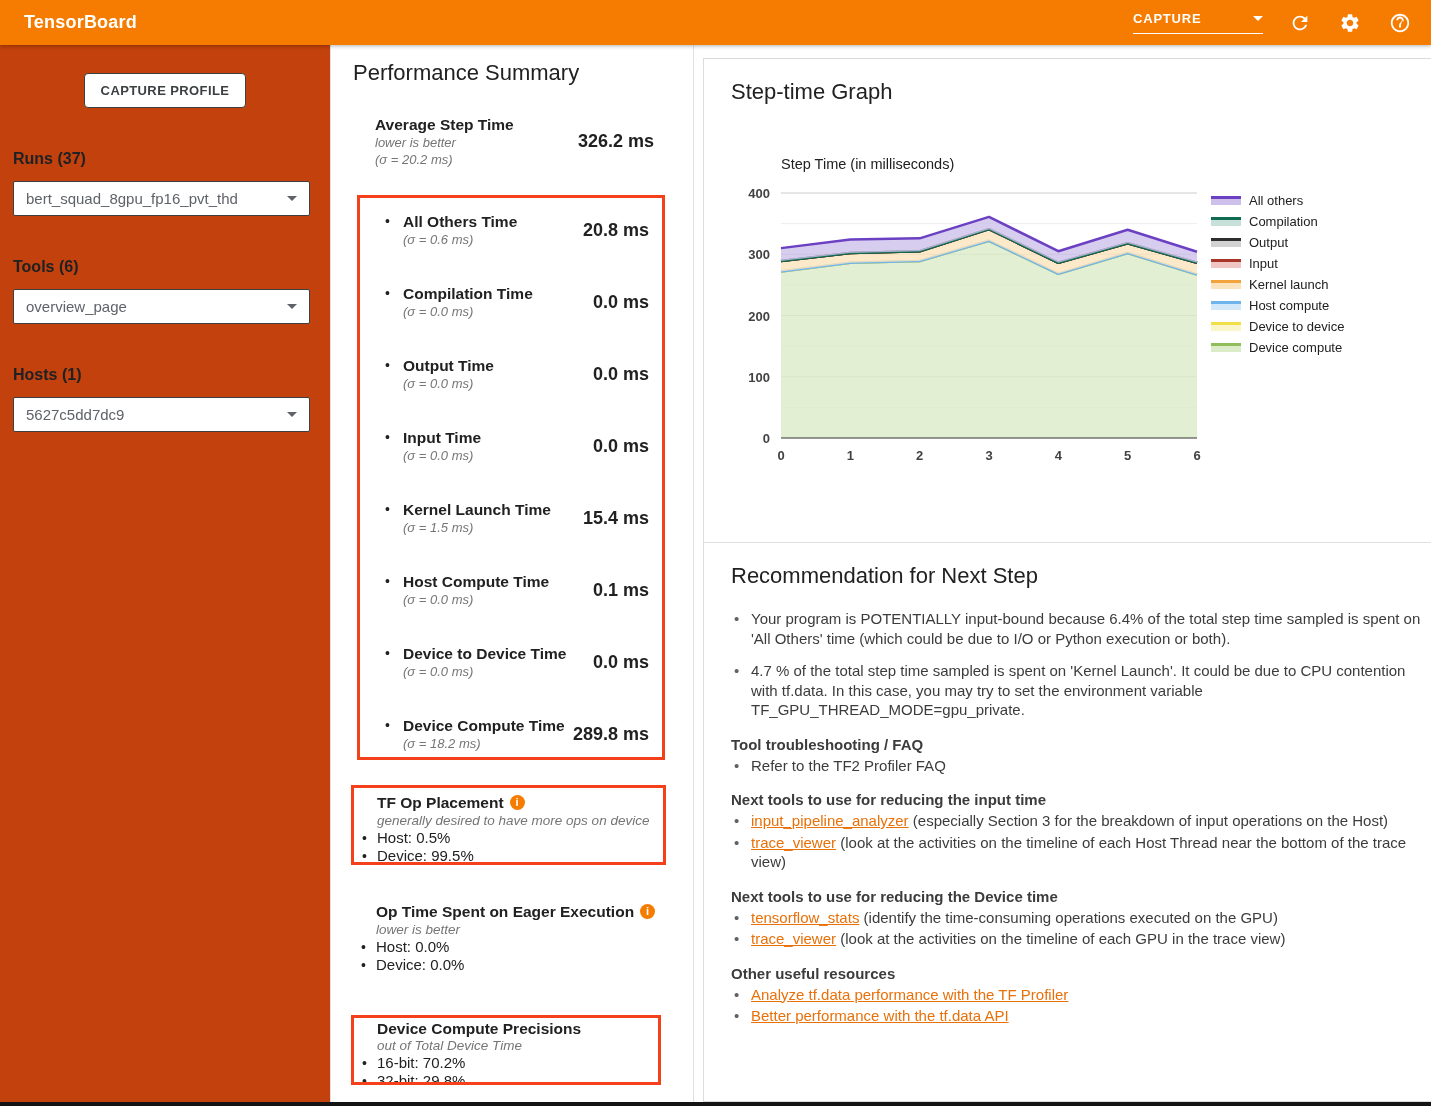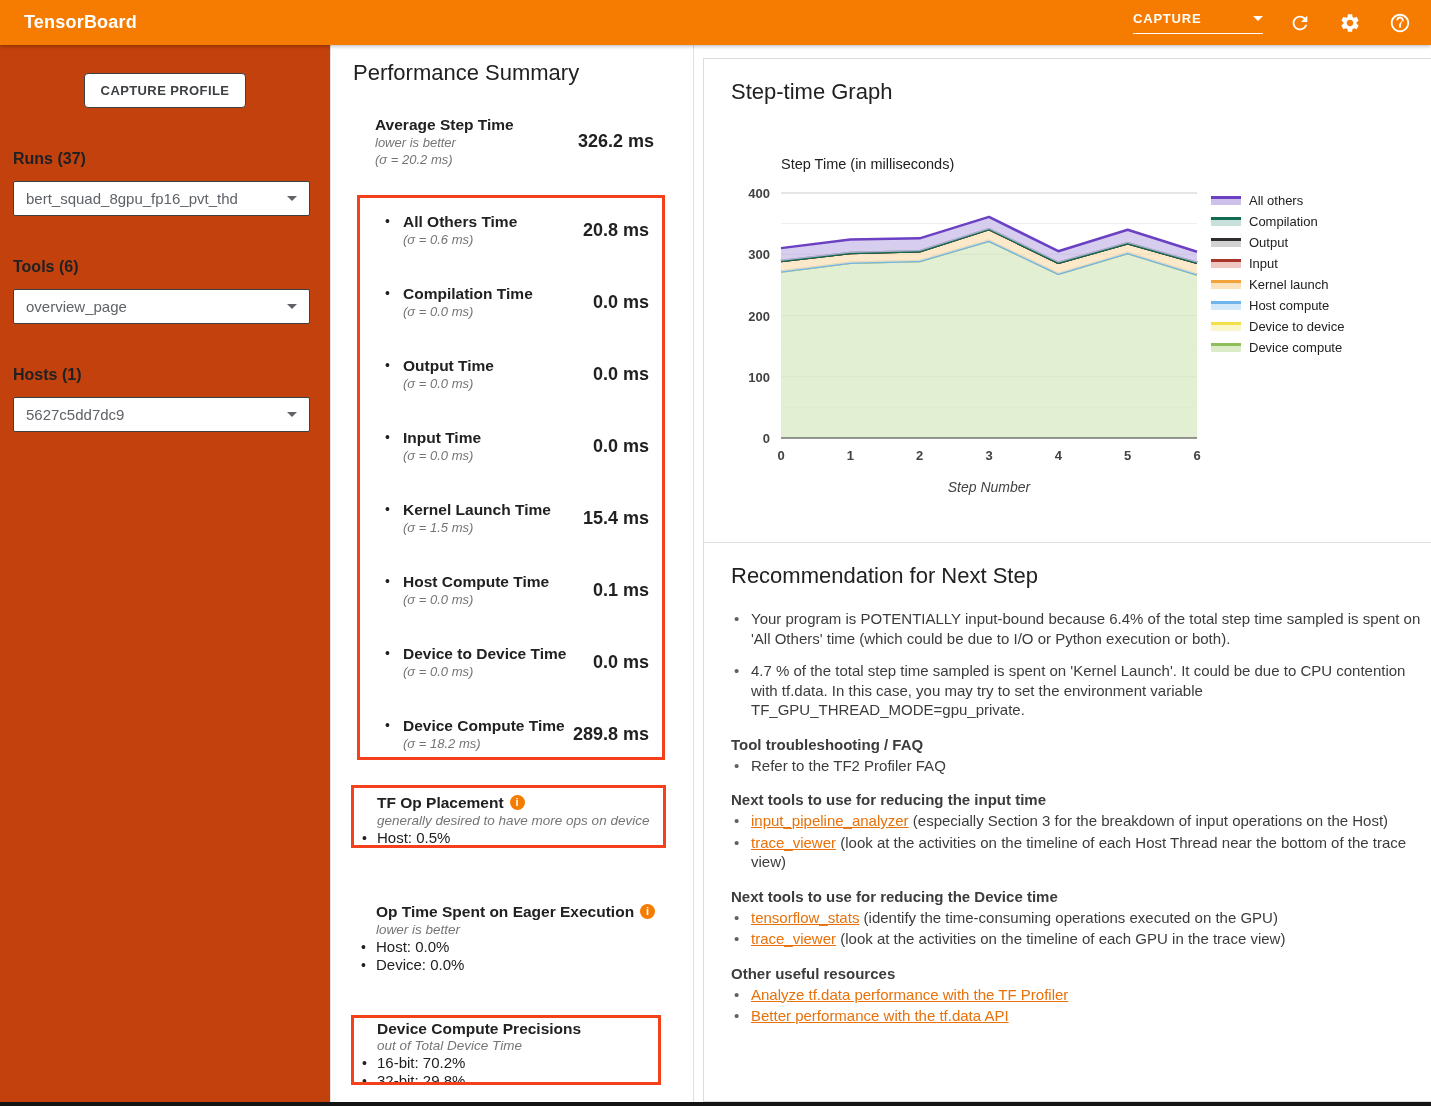--- a/index.html
+++ b/index.html
@@ -29,21 +29,21 @@
   .ps-title { position:absolute; left:22px; top:30px; font-size:22px; color:#212121; }
   .avg-row { position:absolute; left:44px; top:85px; width:279px; display:flex; align-items:center; }
   .m-label { font-size:15.5px; font-weight:bold; color:#212121; line-height:19px; }
   .m-sub { font-size:13px; font-style:italic; color:#757575; line-height:17px; }
   .m-val { margin-left:auto; font-size:18px; font-weight:bold; color:#212121; white-space:nowrap; padding-left:8px; }
   .redbox { position:absolute; border:3px solid #f4411c; background:transparent; }
   .box1 { left:26px; top:165px; width:308px; height:565px; padding:14px 13px 0 0; overflow:hidden; }
   .metric-row { display:flex; align-items:center; margin-bottom:36px; padding-left:25px; }
   .metric-row .bullet { width:18px; font-size:14px; color:#212121; align-self:flex-start; line-height:19px; }
   .metric-text { }
-  .box2 { left:20px; top:755px; width:315px; height:63px; padding-top:5px; overflow:hidden; }
+  .box2 { left:20px; top:755px; width:315px; height:80px; padding-top:5px; overflow:hidden; }
   .stat-head { padding-left:23px; font-size:15.5px; font-weight:bold; color:#212121; line-height:19px; display:flex; align-items:center; gap:6px; }
   .stat-note { padding-left:23px; font-size:13.5px; font-style:italic; color:#757575; line-height:17px; }
   .stat-list { list-style:none; }
   .stat-list li { position:relative; padding-left:23px; font-size:15px; color:#212121; line-height:18px; }
   .stat-list li::before { content:"\2022"; position:absolute; left:8px; font-size:14px; color:#212121; }
   .info-icon { display:inline-flex; align-items:center; justify-content:center; width:15px; height:15px; border-radius:50%; background:#f57c00; color:#fff; font-size:11px; font-weight:bold; cursor:pointer; }
   .eager { position:absolute; left:30px; top:872px; width:320px; }
   .eager .stat-head, .eager .stat-note { padding-left:15px; }
   .eager .stat-list li { padding-left:15px; }
   .eager .stat-list li::before { left:0; }
@@ -285,21 +285,20 @@
       <text x="56" y="70.25" text-anchor="end" font-size="13" font-weight="bold" fill="#424242">300</text>
       <text x="56" y="9" text-anchor="end" font-size="13" font-weight="bold" fill="#424242">400</text>
       <text x="67" y="271" text-anchor="middle" font-size="13" font-weight="bold" fill="#424242">0</text>
       <text x="136.33333333333331" y="271" text-anchor="middle" font-size="13" font-weight="bold" fill="#424242">1</text>
       <text x="205.66666666666666" y="271" text-anchor="middle" font-size="13" font-weight="bold" fill="#424242">2</text>
       <text x="275" y="271" text-anchor="middle" font-size="13" font-weight="bold" fill="#424242">3</text>
       <text x="344.3333333333333" y="271" text-anchor="middle" font-size="13" font-weight="bold" fill="#424242">4</text>
       <text x="413.6666666666667" y="271" text-anchor="middle" font-size="13" font-weight="bold" fill="#424242">5</text>
       <text x="483" y="271" text-anchor="middle" font-size="13" font-weight="bold" fill="#424242">6</text>
     </svg>
-  <div class="xaxis-label">Step Number</div>
   <div class="legend">
       <div class="legend-item">
         <span class="legend-swatch" style="border-top-color: rgb(107, 64, 195); background: rgb(205, 192, 234);"></span>
         <span class="legend-label">All others</span>
       </div>
       <div class="legend-item">
         <span class="legend-swatch" style="border-top-color: rgb(17, 106, 82); background: rgb(200, 224, 218);"></span>
         <span class="legend-label">Compilation</span>
       </div>
       <div class="legend-item">

